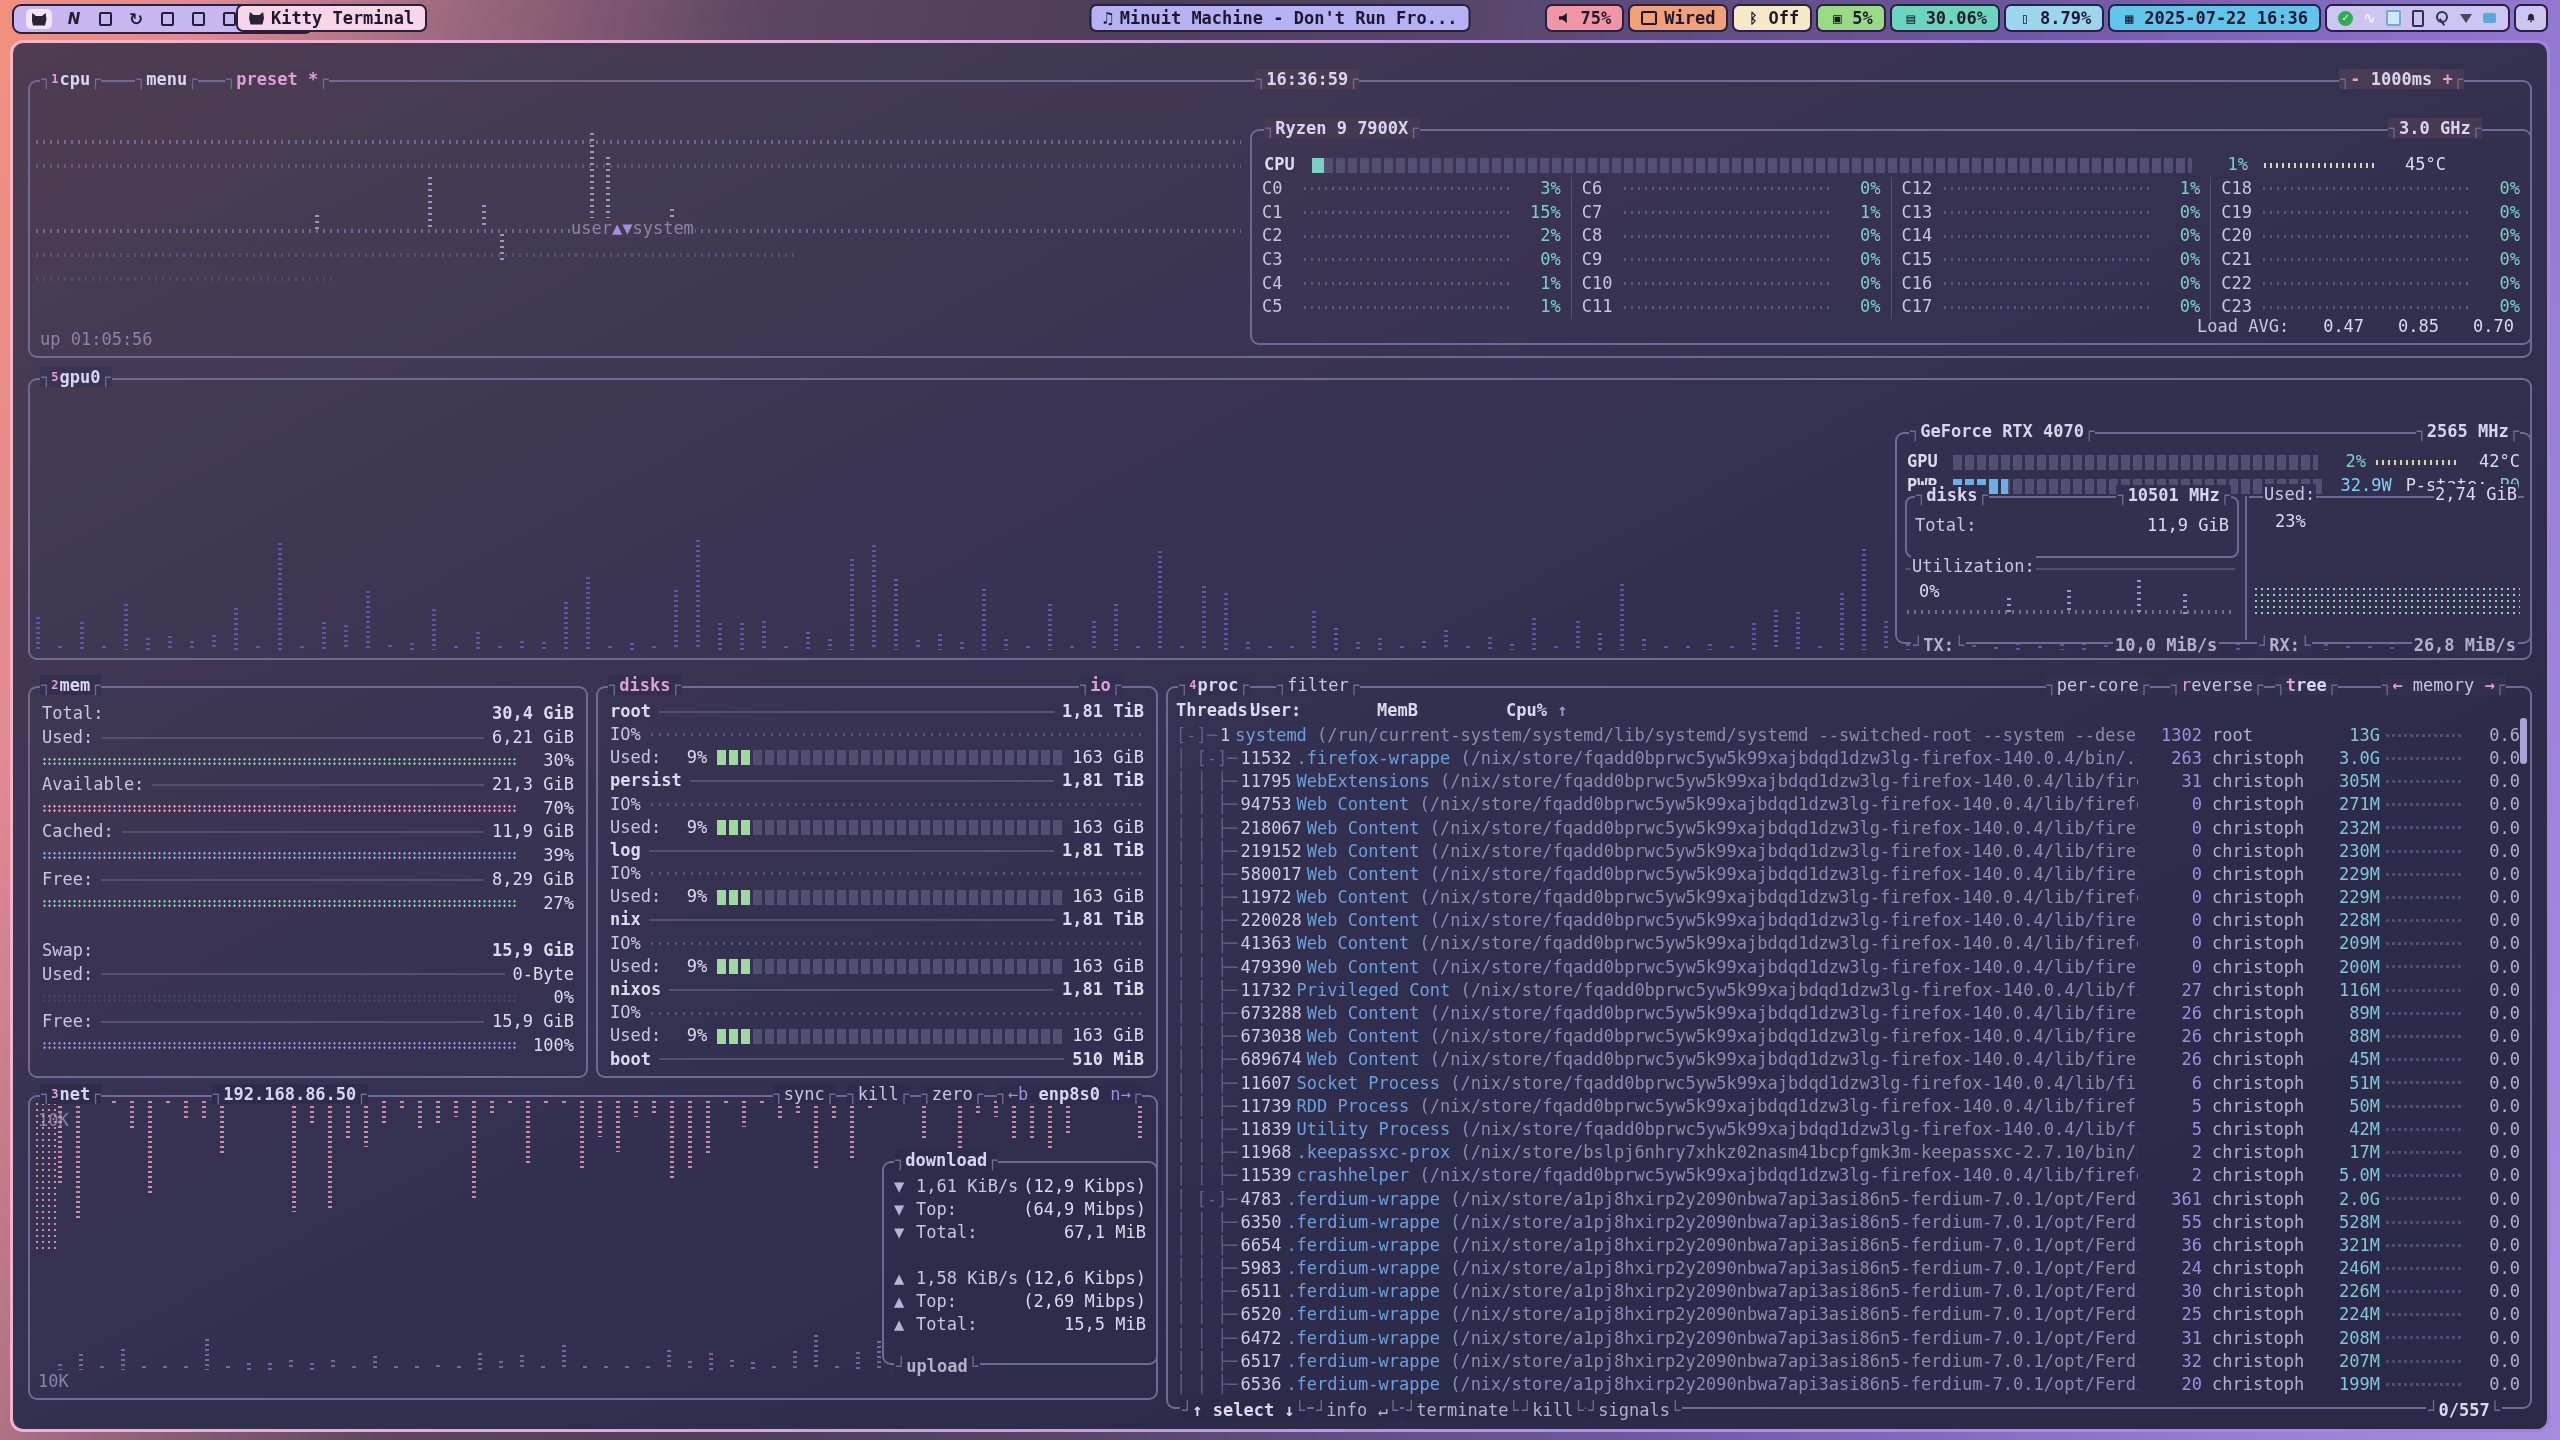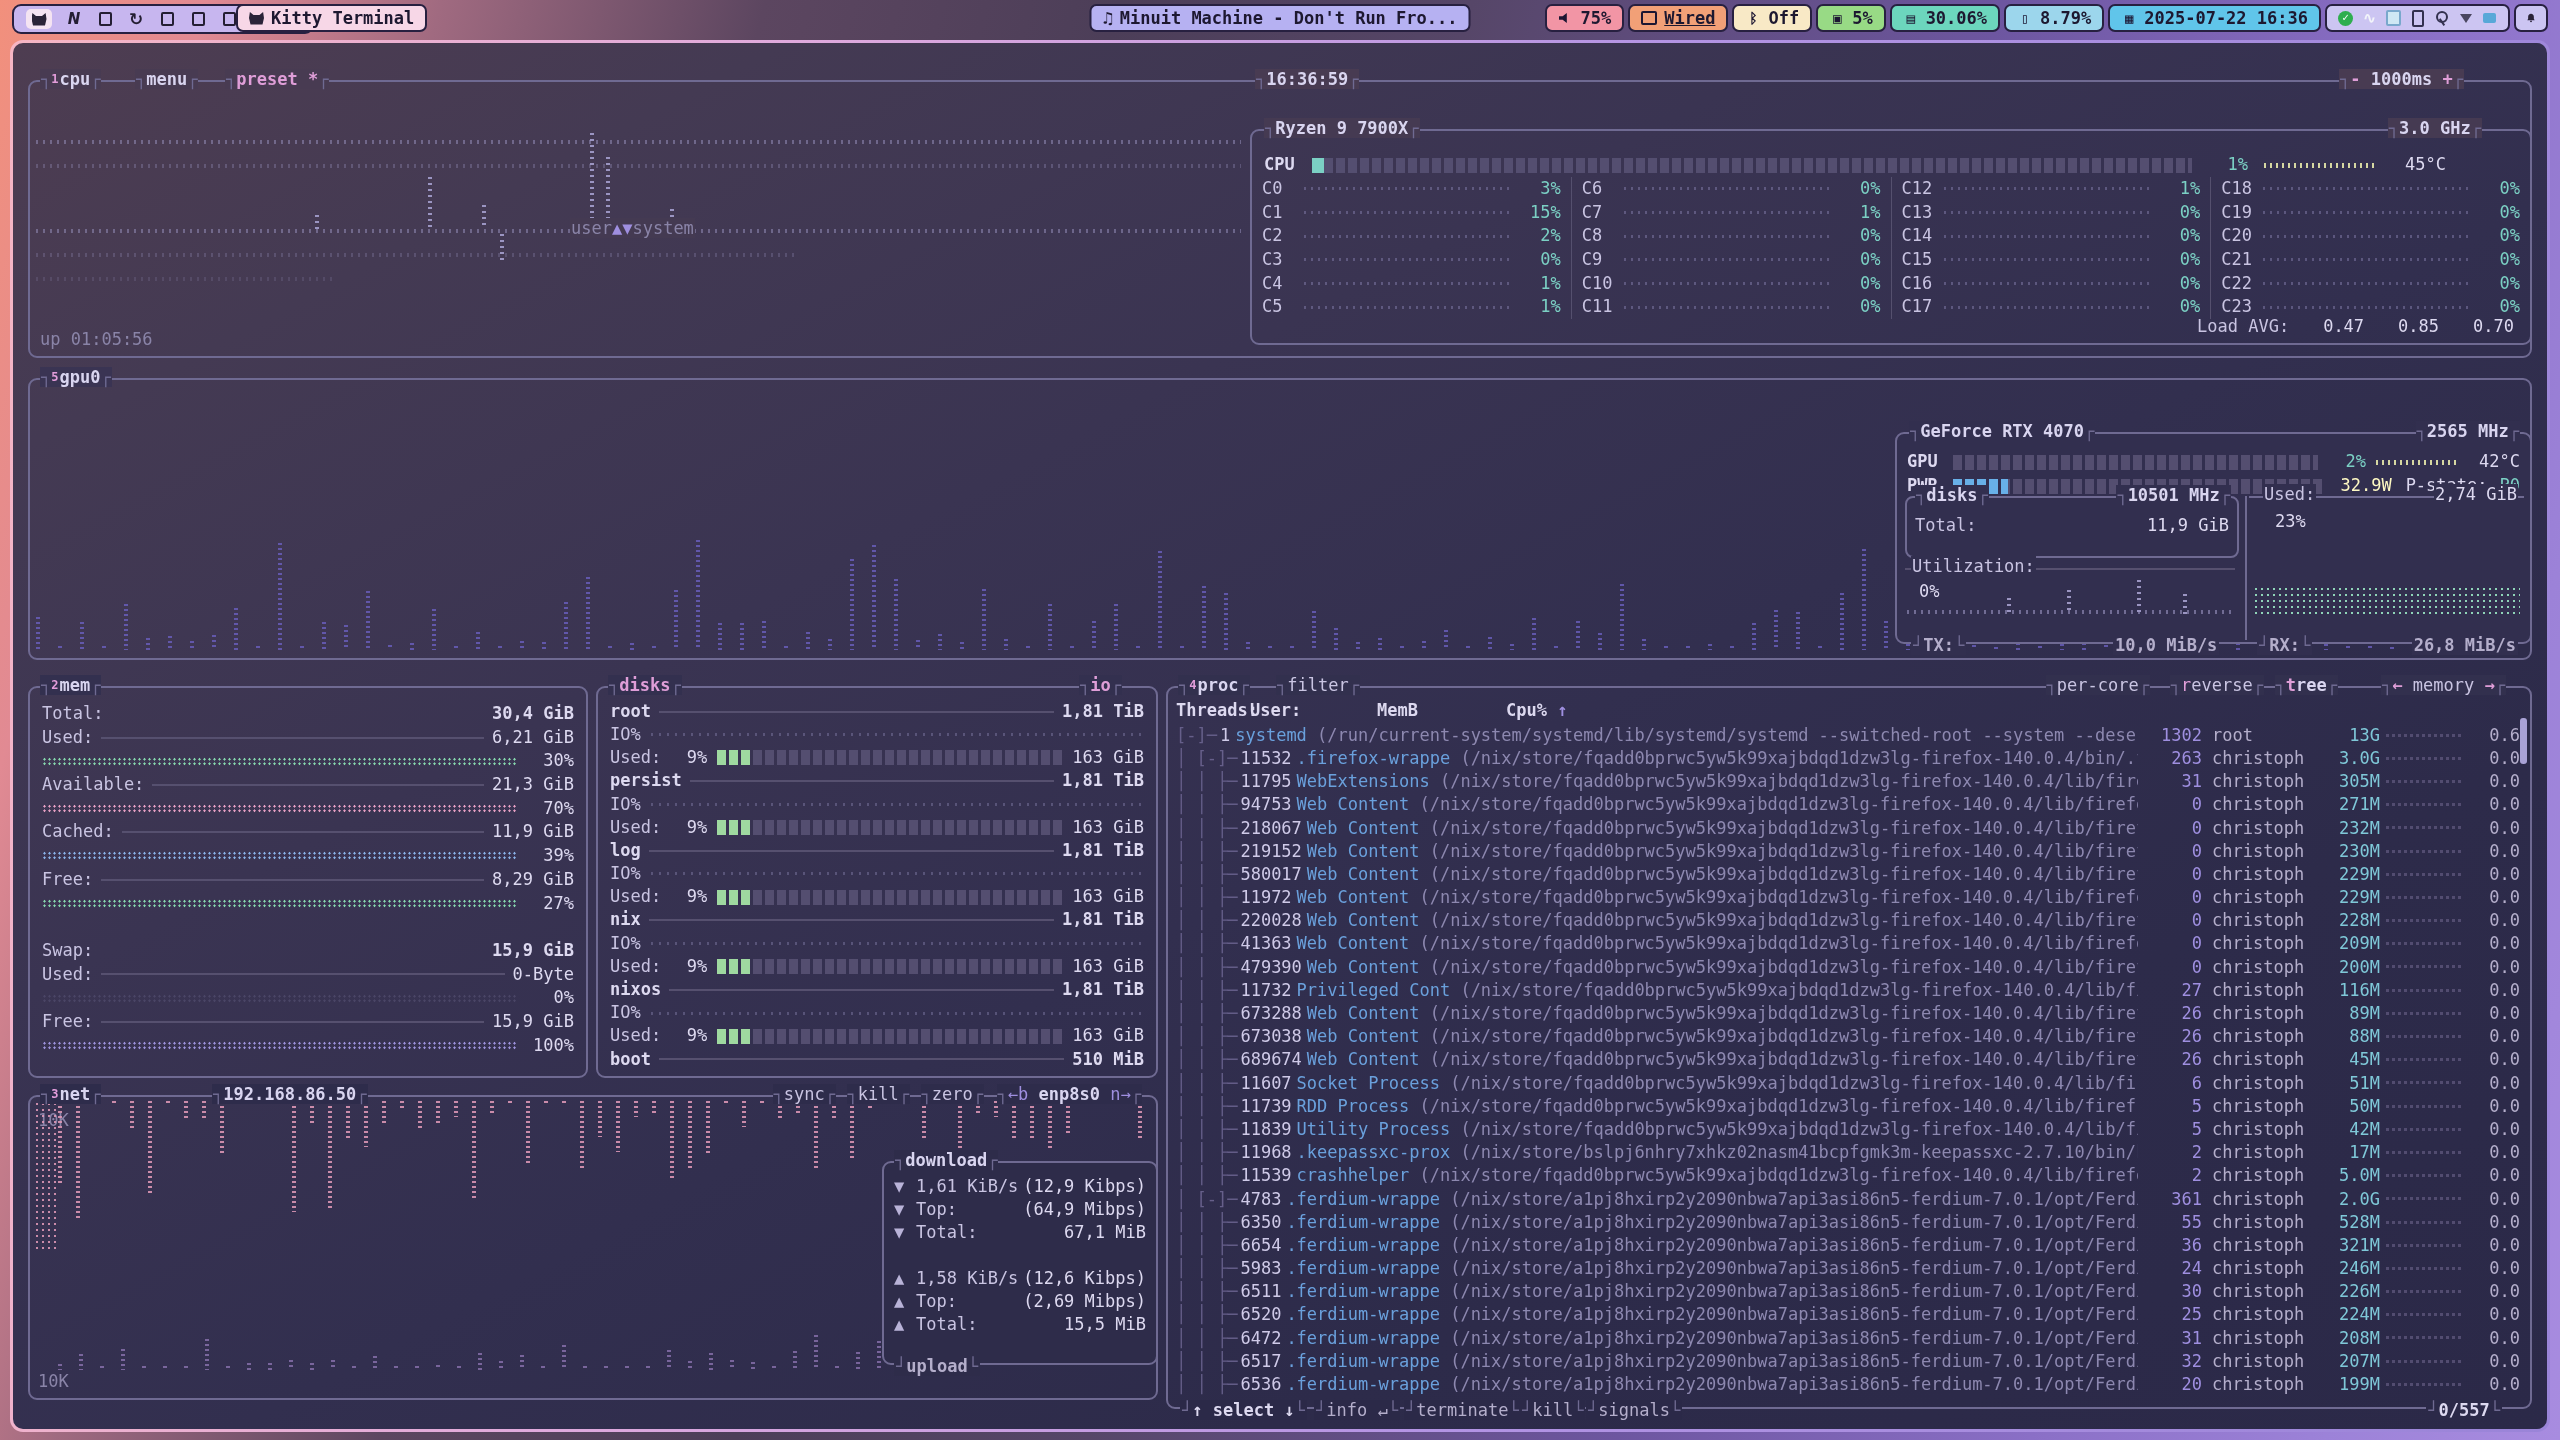--- a/index.html
+++ b/index.html
@@ -50,21 +50,21 @@
     line-height:20px;white-space:nowrap}
   .chip b{font-weight:bold;color:#d9d5f0}
   .g{color:#6f6a92;font-weight:normal}
   sup{color:#e39ddb;font-size:12px;font-weight:bold;margin-right:1px}
   .pk{color:#df9ed8;font-weight:bold}
   .lav{color:#c9c4e2}
   .dim{color:#8a84a8}
   .white{color:#ddd9f0}
   .teal{color:#7bd0c4}
   .purp{color:#9f8fe0}
-  .cyanb{color:#fef9c3}
+  .cyanb{color:#7dd3fc}
   .hl::first-letter{color:#df9ed8}
   .dotline{position:absolute;height:4px;background-image:repeating-linear-gradient(to right,#9b95c2 0 2px,transparent 2px 7px)}
   .vspike{position:absolute;width:4px;background-image:repeating-linear-gradient(to bottom,#9b95c2 0 2px,transparent 2px 6px)}
   [data-spikes]{position:absolute;display:flex;align-items:flex-end;overflow:hidden}
   [data-spikes].down{align-items:flex-start}
   [data-spikes] i{flex:0 0 4px;background-image:repeating-linear-gradient(to bottom,var(--c,#9b95c2) 0 2px,transparent 2px 5px)}
   .dmeter{flex:1;height:9px;background-image:radial-gradient(var(--c,#86d7ae) 1.2px,transparent 1.3px);background-size:5px 4.5px;margin-right:10px}
   .bmeter{flex:1;height:15px;position:relative;background:repeating-linear-gradient(to right,#544e70 0 9px,transparent 9px 12px);margin:0 10px}
   .bmeter i{position:absolute;left:0;top:0;bottom:0;background:repeating-linear-gradient(to right,#9fd9a0 0 9px,transparent 9px 12px)}
   .ruled{display:flex;align-items:center}
@@ -131,21 +131,21 @@
   </span>
   <span class="pill music-pill">
     <span>♫</span>
     <span>Minuit Machine - Don't Run Fro...</span>
   </span>
   <div class="right-mods">
     <span class="pill" style="background: rgb(242, 149, 165);">
       <span class="mod-icon mi-speaker"></span>
       <span>75%</span>
     </span>
-    <span class="pill" style="background: rgb(242, 160, 119); text-decoration: underline;">
+    <span class="pill" style="background: rgb(242, 160, 119);">
       <span class="mod-icon mi-monitor"></span>
       <span>Wired</span>
     </span>
     <span class="pill" style="background: rgb(248, 233, 198);">
       <span class="mod-icon mi-bt"></span>
       <span>Off</span>
     </span>
     <span class="pill" style="background: rgb(152, 218, 133);">
       <span class="mod-icon">▣</span>
       <span>5%</span>

